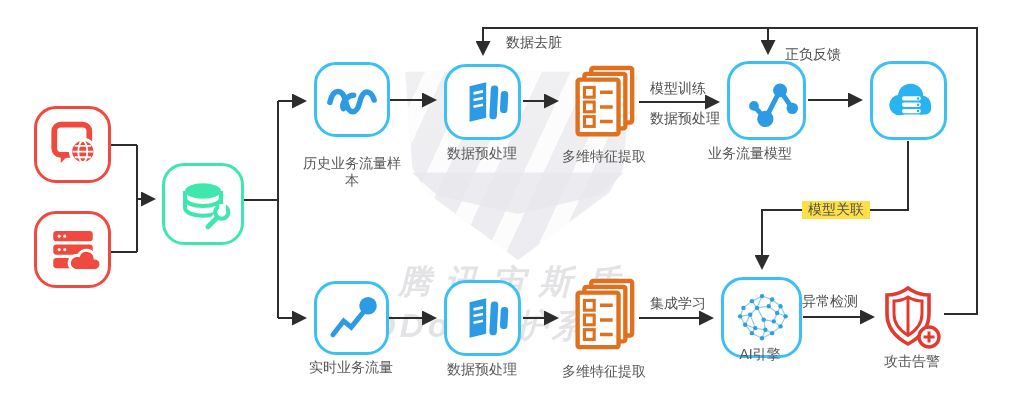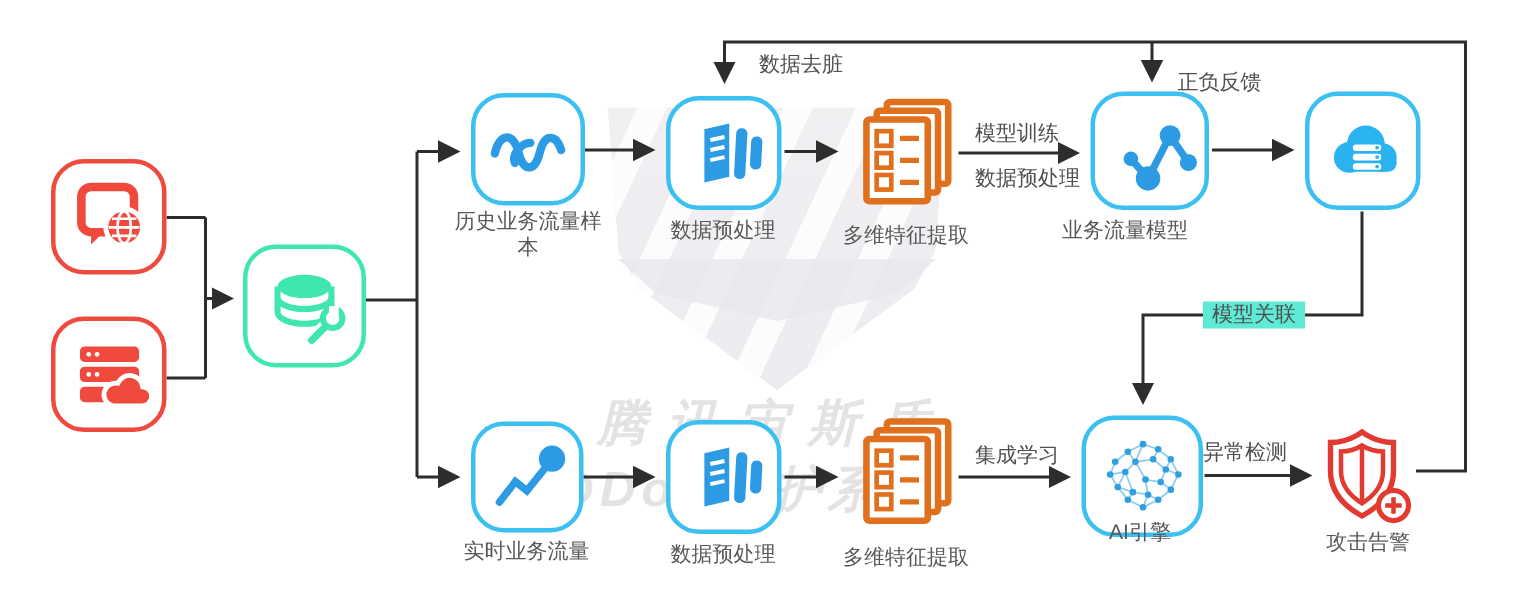--- a/index.html
+++ b/index.html
@@ -22,23 +22,23 @@
   
   .node{position:absolute;z-index:2;background:#fff;display:flex;align-items:center;justify-content:center;}
   .sq{border:3px solid;border-radius:22px;}
   .sq.blue{border-color:#3cc0f2;}
   .sq.red{border-color:#f0493e;}
   .sq.green{border-color:#3fe7ad;}
   .bare{background:transparent;}
   
   .lbl{position:absolute;z-index:3;font-size:14px;color:#585858;white-space:nowrap;}
   .lbl.center{transform:translateX(-50%);text-align:center;}
-  .lbl.wrap{white-space:normal;width:106px;line-height:17px;}
+  .lbl.wrap{white-space:normal;width:106px;line-height:17px;margin-top:16px;}
   .elbl{position:absolute;z-index:3;font-size:14px;color:#4f4f4f;white-space:nowrap;font-family:Liberation Serif, serif;}
-  .elbl.bg{z-index:3;background:#5eead4;padding:0 6px;transform:translate(-50%,-50%);}
+  .elbl.bg{z-index:3;background:#fde047;padding:0 6px;transform:translate(-50%,-50%);}
   #footer-link{position:absolute;right:4px;top:380px;z-index:3;
     font-family:"Liberation Mono",monospace;font-size:15px;color:#3e3e3e;letter-spacing:.5px;}
 </style>
 </head>
 <body>
 
 <div id="canvas">
 
   <div id="wm-shield"></div>
   <div id="wm-band"></div>

